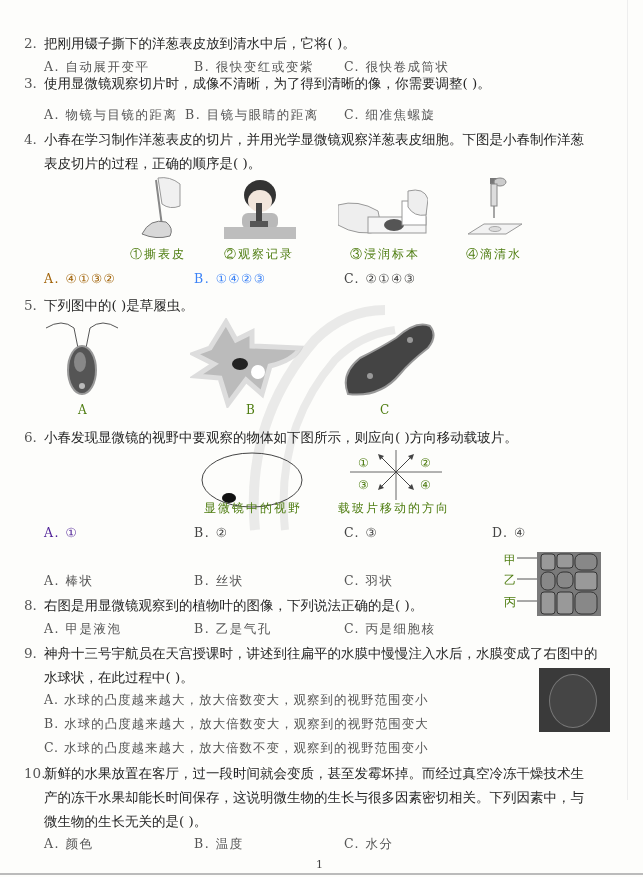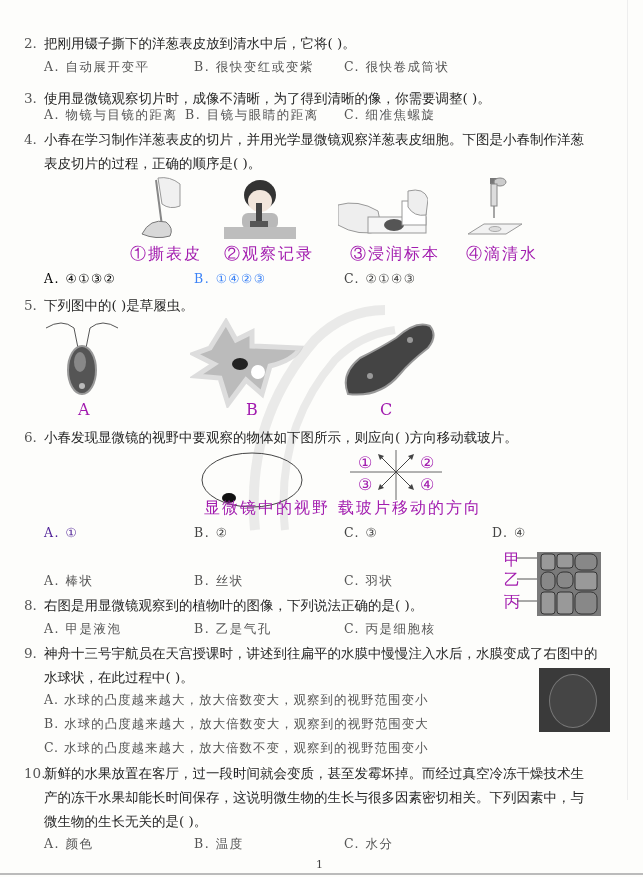--- a/index.html
+++ b/index.html
@@ -7,40 +7,40 @@
     width:643px; height:877px; overflow:hidden; position:relative;
     background:#fdfdfb;
     font-family:"DejaVu Serif","Liberation Serif",serif;
     color:#2a2a2a;
   }
   .page { position:absolute; left:0; top:0; width:572px; height:877px; }
   .q { position:absolute; left:24px; font-size:13.5px; line-height:18px; white-space:nowrap; color:#252525; }
   .q .num { display:inline-block; width:20px; color:#555; }
   .cont { position:absolute; left:44px; font-size:13.5px; line-height:18px; white-space:nowrap; color:#252525; }
   .opt { position:absolute; font-size:12.5px; line-height:18px; white-space:nowrap; color:#555; letter-spacing:1.5px; }
-  .cap { position:absolute; font-size:16px; line-height:16px; white-space:nowrap; color:#a21caf; letter-spacing:2px; }
+  .cap { position:absolute; font-size:12px; line-height:16px; white-space:nowrap; color:#4d7c0f; letter-spacing:2px; }
   .fig { position:absolute; }
   .pnum { position:absolute; left:316px; top:858px; font-size:11px; color:#444; }
   .bottom-line { position:absolute; left:0; top:873px; width:643px; height:2px; background:#bbb; }
   .right-margin { position:absolute; left:627px; top:0; width:1px; height:800px; background:#eee; }
   .watermark { position:absolute; left:235px; top:300px; width:180px; height:240px; pointer-events:none; opacity:0.35; }
 </style>
 </head>
 <body>
 
 <div class="page">
 
   <div class="q" style="top:34px">
     <span class="num">2.</span><span>把刚用镊子撕下的洋葱表皮放到清水中后，它将(      )。</span>
   </div>
   <div class="opt" style="left:44px;top:58px"><span>A.</span> <span>自动展开变平</span></div>
   <div class="opt" style="left:194px;top:58px"><span>B.</span> <span>很快变红或变紫</span></div>
   <div class="opt" style="left:344px;top:58px"><span>C.</span> <span>很快卷成筒状</span></div>
 
-  <div class="q" style="top:89px">
+  <div class="q" style="top:74px">
     <span class="num">3.</span><span>使用显微镜观察切片时，成像不清晰，为了得到清晰的像，你需要调整(      )。</span>
   </div>
   <div class="opt" style="left:44px;top:106px"><span>A.</span> <span>物镜与目镜的距离</span></div>
   <div class="opt" style="left:185px;top:106px"><span>B.</span> <span>目镜与眼睛的距离</span></div>
   <div class="opt" style="left:344px;top:106px"><span>C.</span> <span>细准焦螺旋</span></div>
 
   <div class="q" style="top:130px">
     <span class="num">4.</span><span>小春在学习制作洋葱表皮的切片，并用光学显微镜观察洋葱表皮细胞。下图是小春制作洋葱</span>
   </div>
   <div class="cont" style="top:154px">表皮切片的过程，正确的顺序是(      )。</div>
@@ -71,21 +71,21 @@
     <rect x="27" y="8" width="6" height="22" fill="#ddd" stroke="#888"></rect>
     <line x1="30" y1="30" x2="30" y2="42" stroke="#888" stroke-width="1.5"></line>
     <path d="M4 58 L20 48 L58 48 L42 58 Z" fill="#f2f2f2" stroke="#999"></path>
     <ellipse cx="31" cy="53" rx="6" ry="2.5" fill="#ddd" stroke="#aaa"></ellipse>
   </svg>
   <div class="cap" style="left:130px;top:246px">①撕表皮</div>
   <div class="cap" style="left:224px;top:246px">②观察记录</div>
   <div class="cap" style="left:350px;top:246px">③浸润标本</div>
   <div class="cap" style="left:466px;top:246px">④滴清水</div>
 
-  <div class="opt" style="left:44px;top:270px;color:#000000"><span>A.</span> <span>④①③②</span></div>
+  <div class="opt" style="left:44px;top:270px;color:#a16207"><span>A.</span> <span>④①③②</span></div>
   <div class="opt" style="left:194px;top:270px;color:#3b82f6"><span>B.</span> <span>①④②③</span></div>
   <div class="opt" style="left:344px;top:270px;color:#444"><span>C.</span> <span>②①④③</span></div>
 
   <div class="q" style="top:296px">
     <span class="num">5.</span><span>下列图中的(      )是草履虫。</span>
   </div>
 
   <svg class="fig" style="left:42px;top:318px" width="80" height="78">
     <path d="M4 10 Q20 0 32 10 Q34 20 36 30" fill="none" stroke="#555" stroke-width="1"></path>
     <path d="M76 10 Q60 0 48 10 Q46 20 44 30" fill="none" stroke="#555" stroke-width="1"></path>

